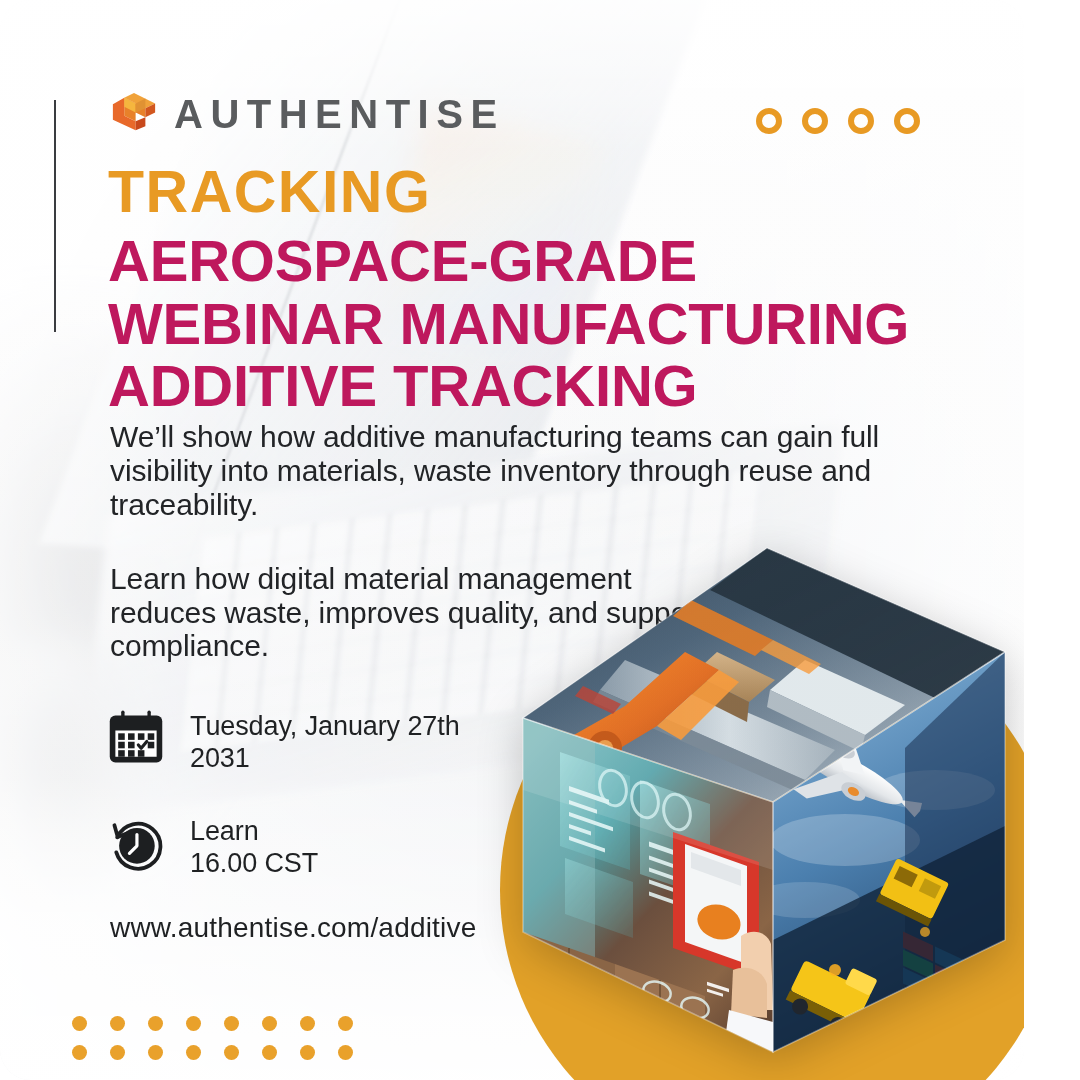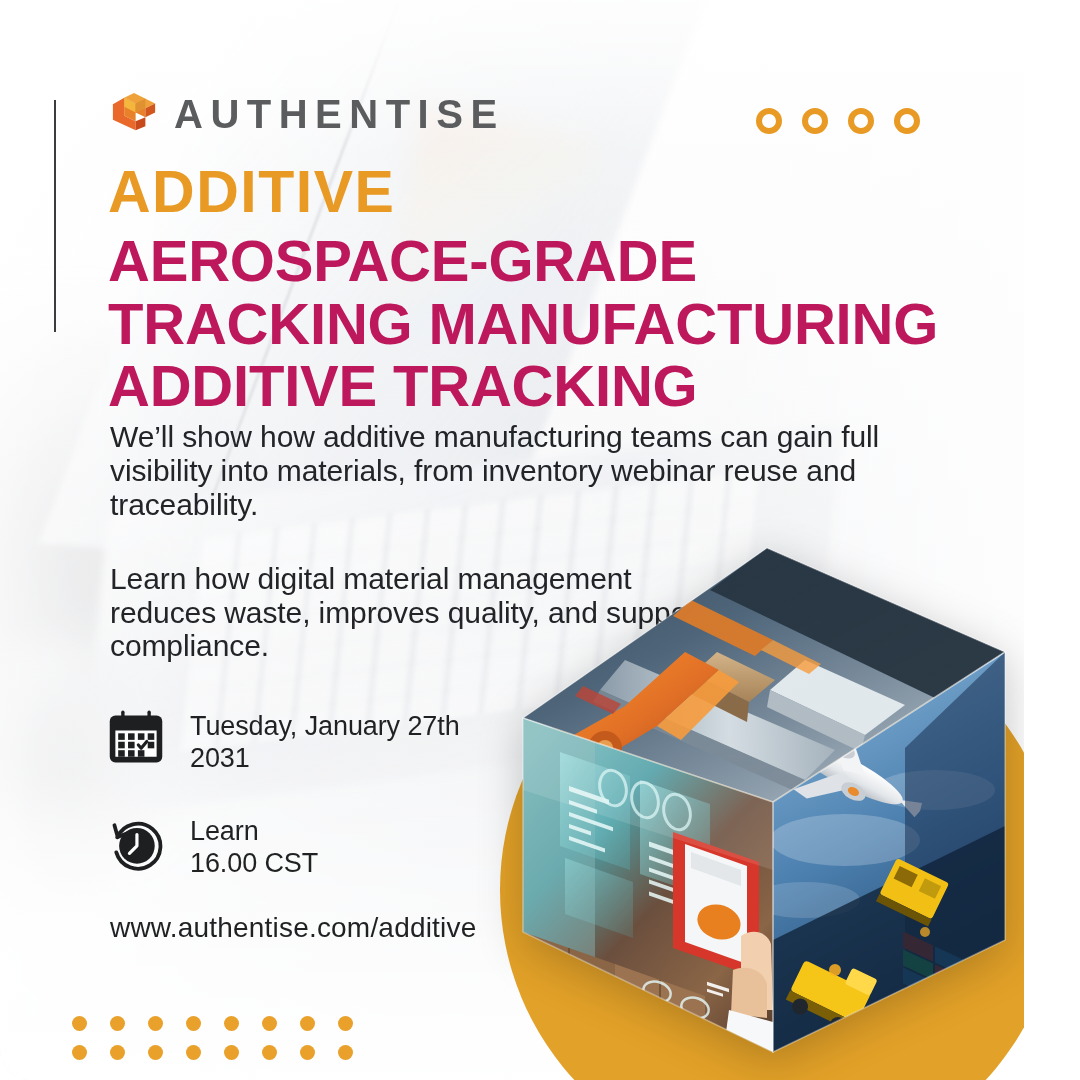--- a/index.html
+++ b/index.html
@@ -228,30 +228,30 @@
   </div>
 
   <div class="rings">
     <div class="ring"></div>
     <div class="ring"></div>
     <div class="ring"></div>
     <div class="ring"></div>
   </div>
 
   <div class="headline">
-    <div class="kicker">ADDITIVE</div>
+    <div class="kicker">TRACKING</div>
     <h1 class="title">
       <span class="title-line">AEROSPACE-GRADE</span>
-      <span class="title-line">TRACKING MANUFACTURING</span>
+      <span class="title-line">WEBINAR MANUFACTURING</span>
       <span class="title-line">ADDITIVE TRACKING</span>
     </h1>
   </div>
 
   <div class="body-copy">
-    <p class="para para-1">We’ll show how additive manufacturing teams can gain full visibility into materials, from inventory webinar reuse and traceability.</p>
+    <p class="para para-1">We’ll show how additive manufacturing teams can gain full visibility into materials, waste inventory through reuse and traceability.</p>
     <p class="para para-2">Learn how digital material management reduces waste, improves quality, and supports compliance.</p>
   </div>
 
   <div class="info">
 
     <div class="info-row">
       <svg class="info-icon" viewBox="0 0 64 64">
         <path d="M18 4.5v7" stroke="#1d1f21" stroke-width="3.6" stroke-linecap="round" fill="none"></path>
         <path d="M46 4.5v7" stroke="#1d1f21" stroke-width="3.6" stroke-linecap="round" fill="none"></path>
         <rect x="4" y="8" width="56" height="50" rx="6" fill="#1d1f21"></rect>

